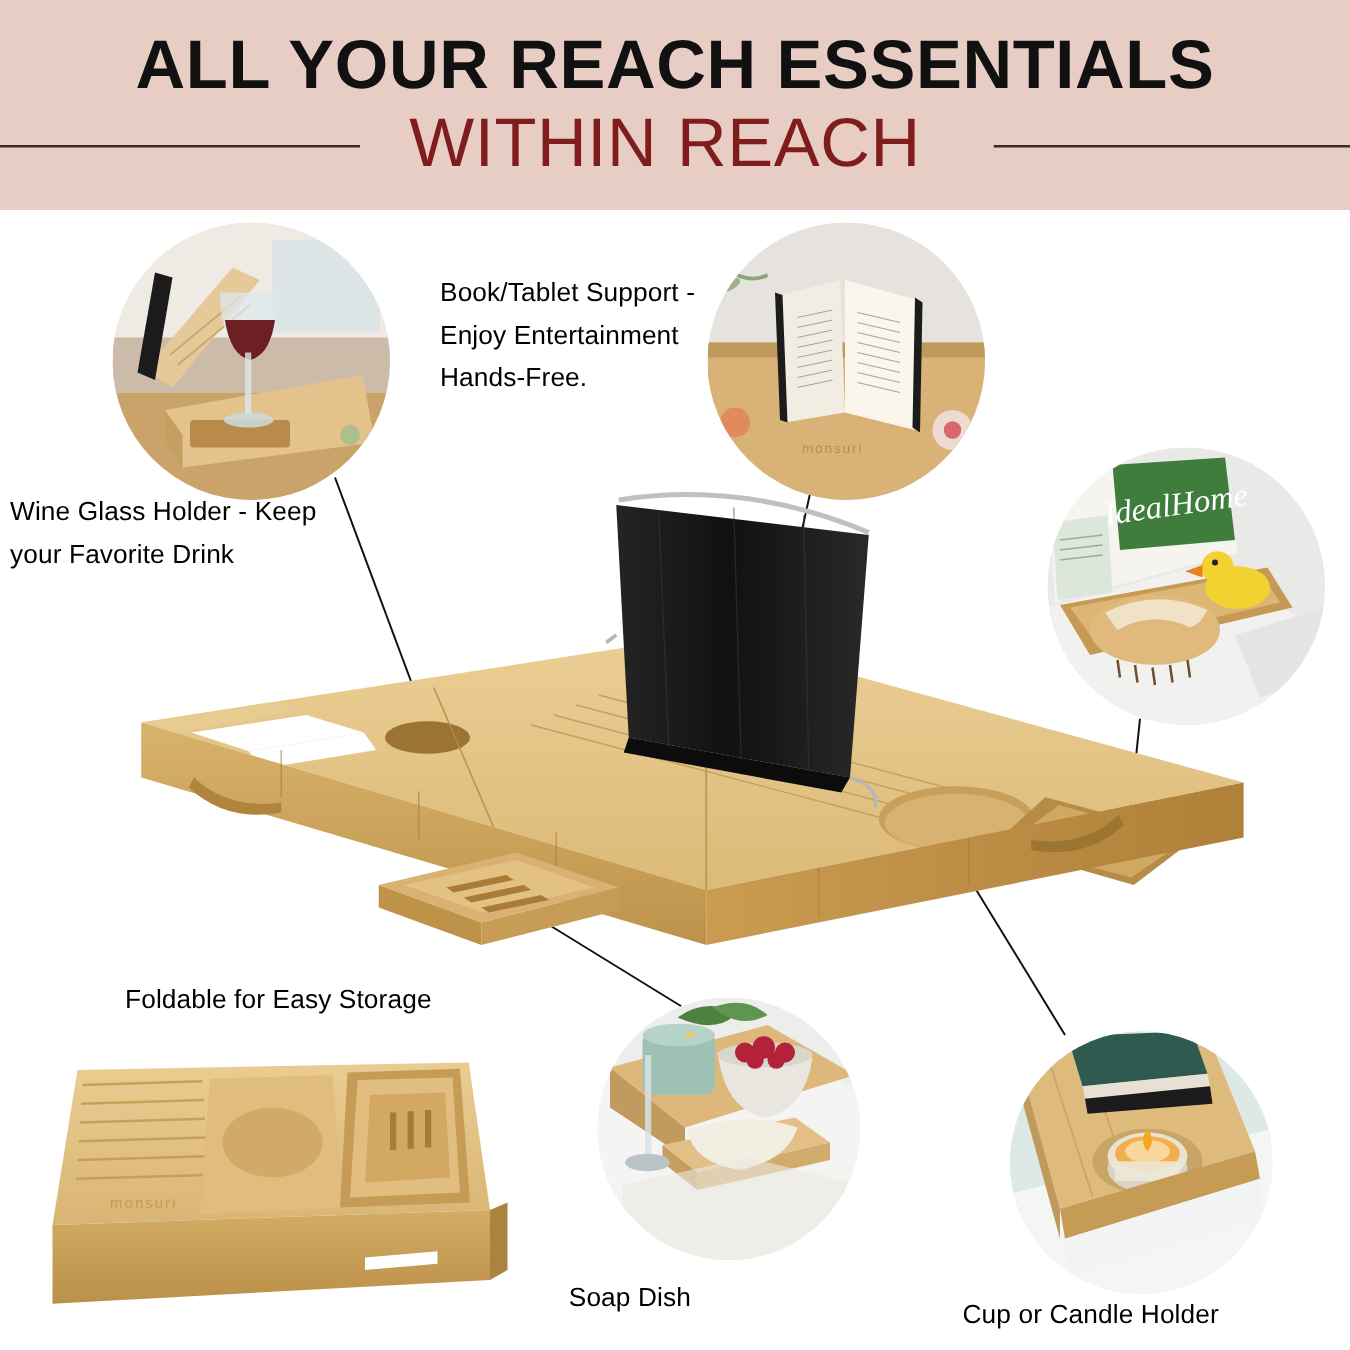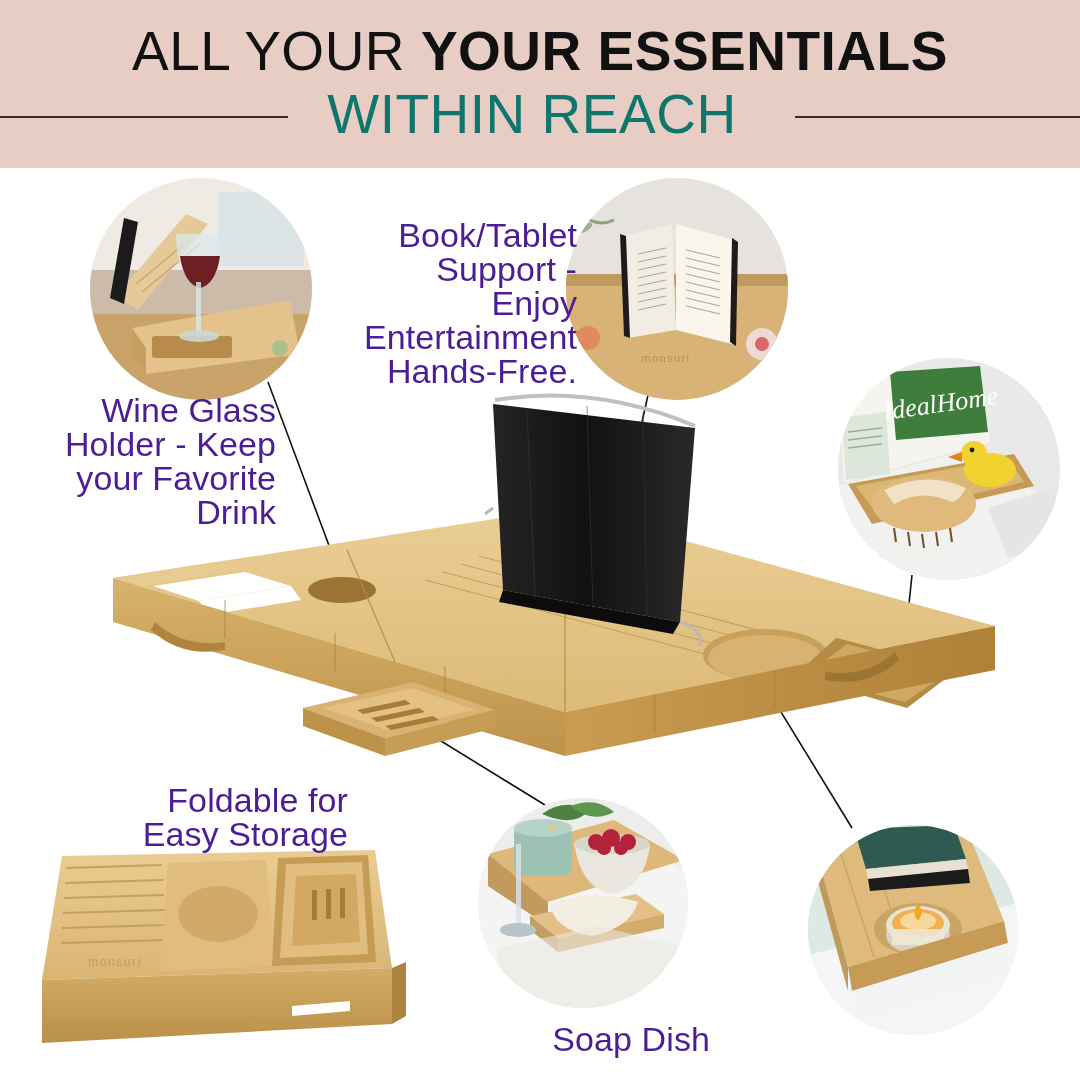--- a/index.html
+++ b/index.html
@@ -32,56 +32,56 @@
     left: 0; top: 20px;
     width: 1080px;
     text-align: center;
     font-size: 55px;
     line-height: 62px;
     letter-spacing: 0.5px;
     color: #111111;
     white-space: nowrap;
   }
   #title-line-1 .light {
-    font-weight: 400;
+    font-weight: 700;
     font-stretch: condensed;
   }
   #title-line-1 .bold {
     font-weight: 800;
     font-stretch: condensed;
   }
   #title-line-2 {
     position: absolute;
     left: 0; top: 83px;
     width: 1064px;
     text-align: center;
     font-size: 55px;
     line-height: 62px;
     letter-spacing: 0.5px;
     font-weight: 300;
     font-stretch: condensed;
-    color: #0f766e;
+    color: #7f1d1d;
     white-space: nowrap;
   }
   .hdr-rule {
     position: absolute;
     height: 2px;
     background: #3d2a22;
     top: 116px;
   }
   #hdr-rule-left  { left: 0px;   width: 288px; }
   #hdr-rule-right { left: 795px; width: 285px; }
 
   
   .callout {
     position: absolute;
-    text-align: right;
-    color: #4c1d95;
+    text-align: left;
+    color: #000000;
     font-weight: 400;
-    font-size: 34px;
+    font-size: 21px;
     line-height: 34px;
     letter-spacing: 0.1px;
   }
   #callout-wine     { left: 8px;   top: 393px; width: 268px; }
   #callout-book     { left: 352px; top: 218px; width: 225px; }
   #callout-accs     { left: 792px; top: 253px; width: 286px; }
   #callout-fold     { left: 100px; top: 783px; width: 248px; }
   #callout-soap     { left: 455px; top: 1022px; width: 255px; }
   #callout-candle   { left: 770px; top: 1035px; width: 300px; }
 
@@ -120,21 +120,21 @@
     width: 395px; height: 225px;
   }
 </style>
 </head>
 <body>
 
 <div id="page">
 
   <div id="header-band">
     <div id="title-line-1">
-      <span class="light">ALL YOUR </span><span class="bold">YOUR ESSENTIALS</span>
+      <span class="light">ALL YOUR </span><span class="bold">REACH ESSENTIALS</span>
     </div>
     <div id="title-line-2">WITHIN REACH</div>
     <div class="hdr-rule" id="hdr-rule-left"></div>
     <div class="hdr-rule" id="hdr-rule-right"></div>
   </div>
 
   <svg id="leaders" viewBox="0 0 1080 1080">
     <g stroke="#111111" stroke-width="1.6" fill="none">
       <line x1="268" y1="382" x2="340" y2="575"></line>
       <line x1="648" y1="395" x2="605" y2="590"></line>
@@ -457,14 +457,15 @@
       </g>
       <polygon points="40,142 196,96 200,118 44,166" fill="#C59B55"></polygon>
       <polygon points="44,166 200,118 200,150 48,196" fill="#F2F4F3"></polygon>
     </svg>
   </div>
 
   <div class="callout" id="callout-wine">Wine Glass Holder - Keep your Favorite Drink</div>
   <div class="callout" id="callout-book">Book/Tablet Support - Enjoy Entertainment Hands-Free.</div>
   <div class="callout" id="callout-soap">Soap Dish</div>
   <div class="callout" id="callout-fold">Foldable for Easy Storage</div>
+  <div class="callout" id="callout-candle">Cup or Candle Holder</div>
 
 </div>
 
 </body></html>

